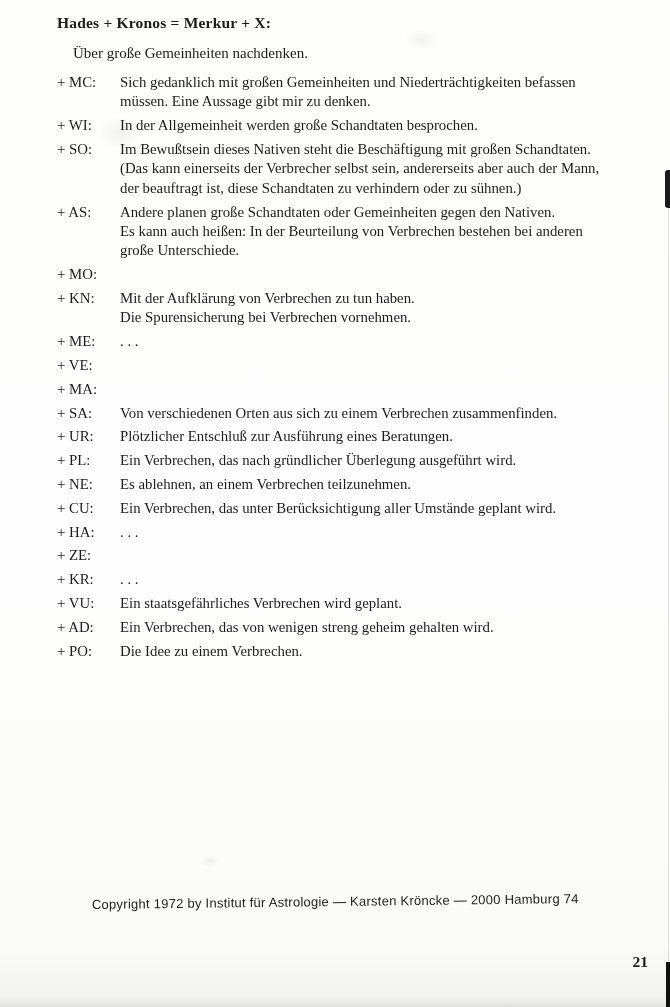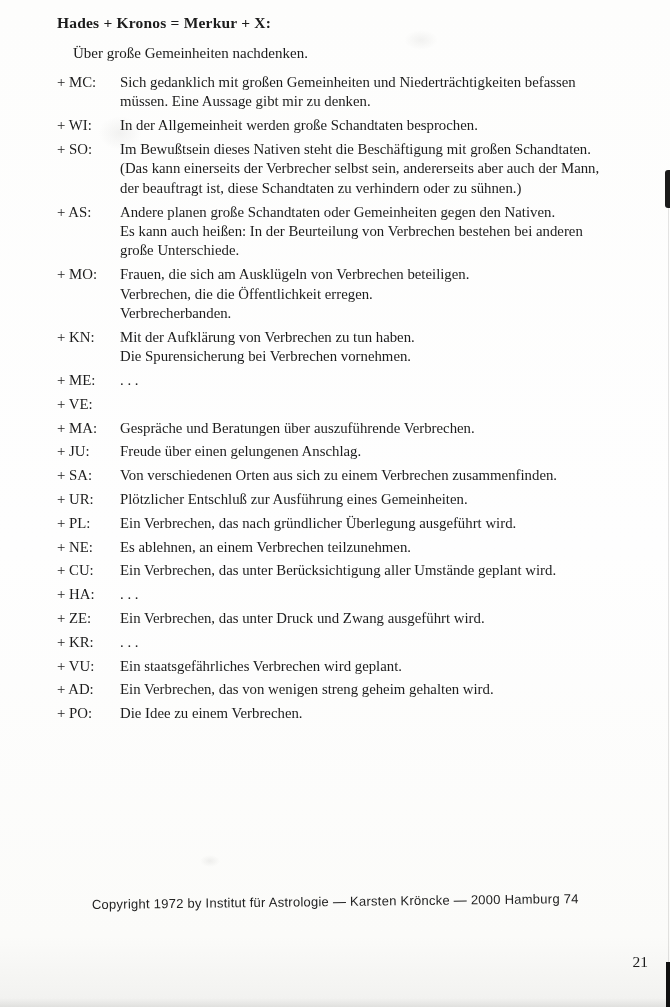--- a/index.html
+++ b/index.html
@@ -59,21 +59,21 @@
     color: #232323;
     transform: rotate(-0.7deg);
     transform-origin: left bottom;
     white-space: nowrap;
   }
   .pagenum {
     position: absolute;
     right: 22px;
     top: 953px;
     font-size: 15.5px;
-    font-weight: normal;
+    font-weight: bold;
   }
   
   .mark-right-top {
     position: absolute;
     right: 0;
     top: 170px;
     width: 5px;
     height: 38px;
     background: #1b1b1b;
     border-radius: 3px 0 0 3px;
@@ -155,58 +155,50 @@
 
   <div class="entry">
     <span class="label">+ AS:</span>
     <span class="text">Andere planen große Schandtaten oder Gemeinheiten gegen den Nativen.
 Es kann auch heißen: In der Beurteilung von Verbrechen bestehen bei anderen
 große Unterschiede.</span>
   </div>
 
   <div class="entry">
     <span class="label">+ MO:</span>
-    <span class="text">Frauen, die sich am Ausklügeln von Verbrechen beteiligen.
-Verbrechen, die die Öffentlichkeit erregen.
-Verbrecherbanden.</span>
   </div>
 
   <div class="entry">
     <span class="label">+ KN:</span>
     <span class="text">Mit der Aufklärung von Verbrechen zu tun haben.
 Die Spurensicherung bei Verbrechen vornehmen.</span>
   </div>
 
   <div class="entry">
     <span class="label">+ ME:</span>
     <span class="text">. . .</span>
   </div>
 
   <div class="entry">
     <span class="label">+ VE:</span>
   </div>
 
   <div class="entry">
     <span class="label">+ MA:</span>
-    <span class="text">Gespräche und Beratungen über auszuführende Verbrechen.</span>
-  </div>
-
-  <div class="entry">
-    <span class="label">+ JU:</span>
-    <span class="text">Freude über einen gelungenen Anschlag.</span>
-  </div>
+  </div>
+
 
   <div class="entry">
     <span class="label">+ SA:</span>
     <span class="text">Von verschiedenen Orten aus sich zu einem Verbrechen zusammenfinden.</span>
   </div>
 
   <div class="entry">
     <span class="label">+ UR:</span>
-    <span class="text">Plötzlicher Entschluß zur Ausführung eines Gemeinheiten.</span>
+    <span class="text">Plötzlicher Entschluß zur Ausführung eines Beratungen.</span>
   </div>
 
   <div class="entry">
     <span class="label">+ PL:</span>
     <span class="text">Ein Verbrechen, das nach gründlicher Überlegung ausgeführt wird.</span>
   </div>
 
   <div class="entry">
     <span class="label">+ NE:</span>
     <span class="text">Es ablehnen, an einem Verbrechen teilzunehmen.</span>
@@ -217,21 +209,20 @@
     <span class="text">Ein Verbrechen, das unter Berücksichtigung aller Umstände geplant wird.</span>
   </div>
 
   <div class="entry">
     <span class="label">+ HA:</span>
     <span class="text">. . .</span>
   </div>
 
   <div class="entry">
     <span class="label">+ ZE:</span>
-    <span class="text">Ein Verbrechen, das unter Druck und Zwang ausgeführt wird.</span>
   </div>
 
   <div class="entry">
     <span class="label">+ KR:</span>
     <span class="text">. . .</span>
   </div>
 
 
   <div class="entry">
     <span class="label">+ VU:</span>

